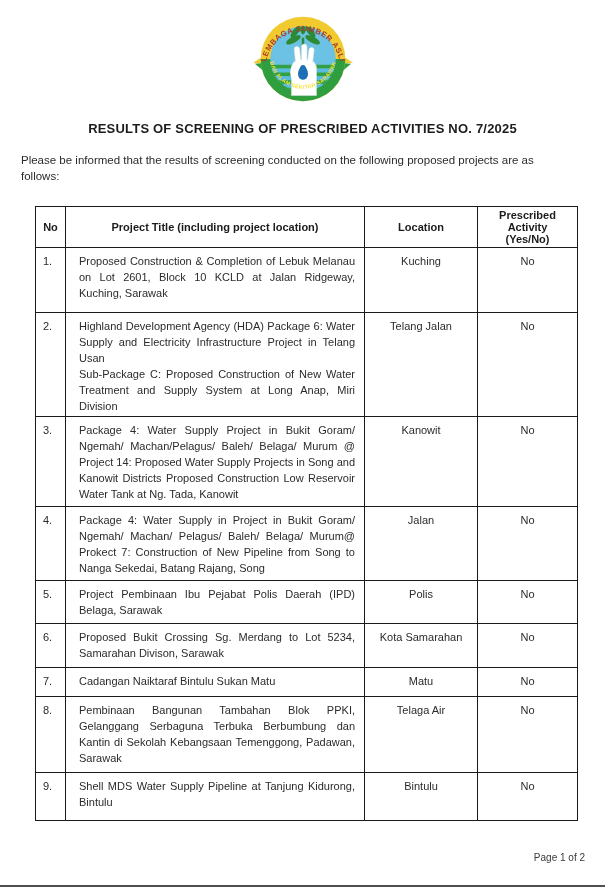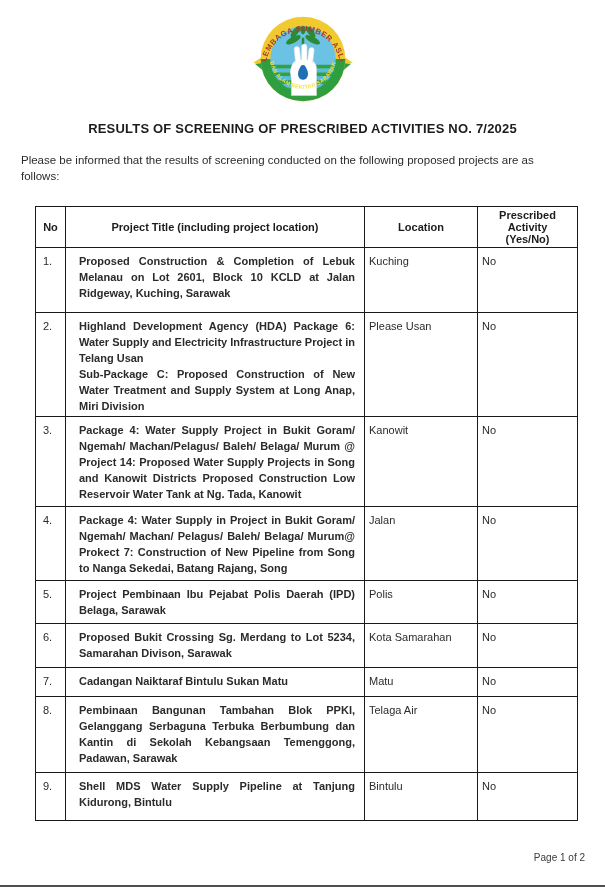--- a/index.html
+++ b/index.html
@@ -28,22 +28,22 @@
   }
   table.results th{
     vertical-align:middle;text-align:center;font-weight:bold;
     font-size:11px;line-height:12px;padding:2px 3px;color:#1c1c1c;
   }
   col.c-no{width:30px;}
   col.c-title{width:299px;}
   col.c-loc{width:113px;}
   col.c-pa{width:100px;}
   td.no{padding:5px 2px 0 7px;line-height:16px;}
-  td.title{padding:5px 9px 0 13px;text-align:justify;line-height:16px;font-weight:bold;}
-  td.loc, td.pa{padding:5px 4px 0;line-height:16px;}
+  td.title{padding:5px 9px 0 13px;text-align:justify;line-height:16px;}
+  td.loc, td.pa{padding:5px 4px 0;text-align:center;line-height:16px;}
   .footer{
     position:absolute;top:852px;right:20px;
     font-size:10px;color:#3a3a3a;
   }
   .bottom-edge{
     position:absolute;left:0;bottom:0;width:605px;height:2px;background:#4f4f4f;
   }
 </style>
 </head>
 <body>
@@ -134,21 +134,21 @@
     <tr style="height:65px;">
       <td class="no">1.</td>
       <td class="title">Proposed Construction &amp; Completion of Lebuk Melanau on Lot 2601, Block 10 KCLD at Jalan Ridgeway, Kuching, Sarawak</td>
       <td class="loc">Kuching</td>
       <td class="pa">No</td>
     </tr>
     <tr style="height:104px;">
       <td class="no">2.</td>
       <td class="title">Highland Development Agency (HDA) Package 6: Water Supply and Electricity Infrastructure Project in Telang Usan
 Sub-Package C: Proposed Construction of New Water Treatment and Supply System at Long Anap, Miri Division</td>
-      <td class="loc">Please Usan</td>
+      <td class="loc">Telang Jalan</td>
       <td class="pa">No</td>
     </tr>
     <tr style="height:90px;">
       <td class="no">3.</td>
       <td class="title">Package 4: Water Supply Project in Bukit Goram/ Ngemah/ Machan/Pelagus/ Baleh/ Belaga/ Murum @ Project 14: Proposed Water Supply Projects in Song and Kanowit Districts Proposed Construction Low Reservoir Water Tank at Ng. Tada, Kanowit</td>
       <td class="loc">Kanowit</td>
       <td class="pa">No</td>
     </tr>
     <tr style="height:74px;">
       <td class="no">4.</td>

